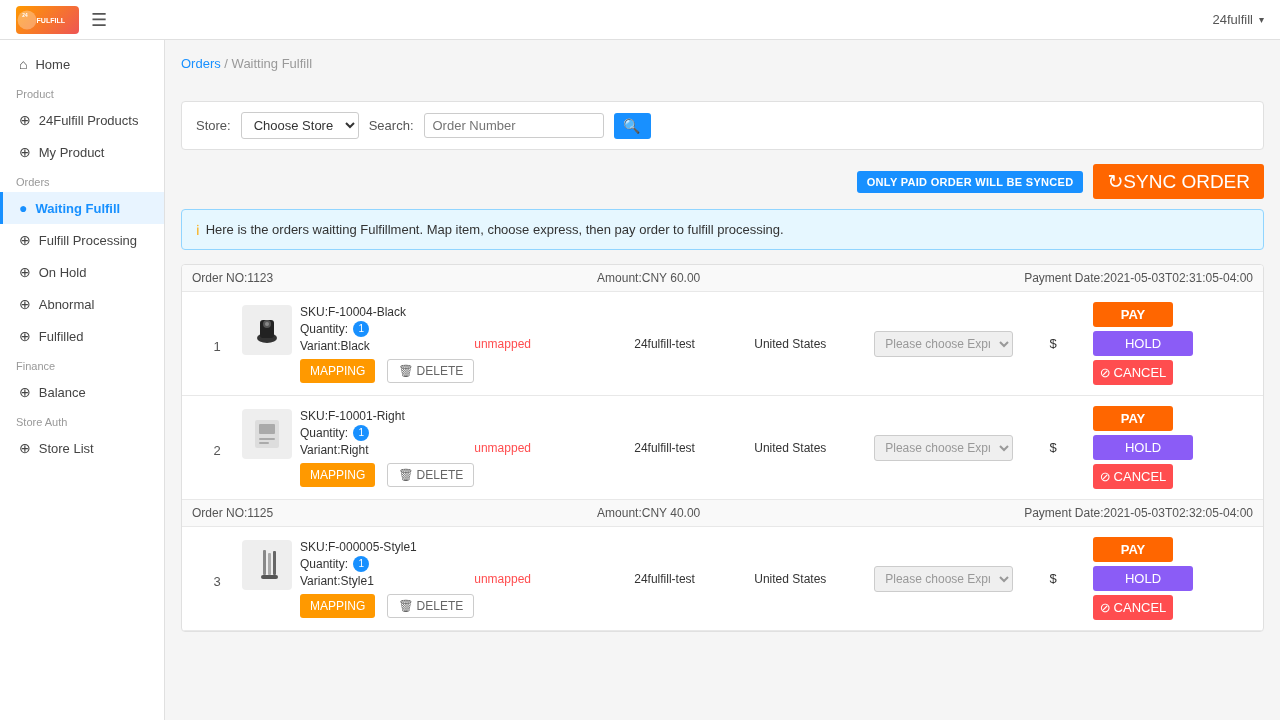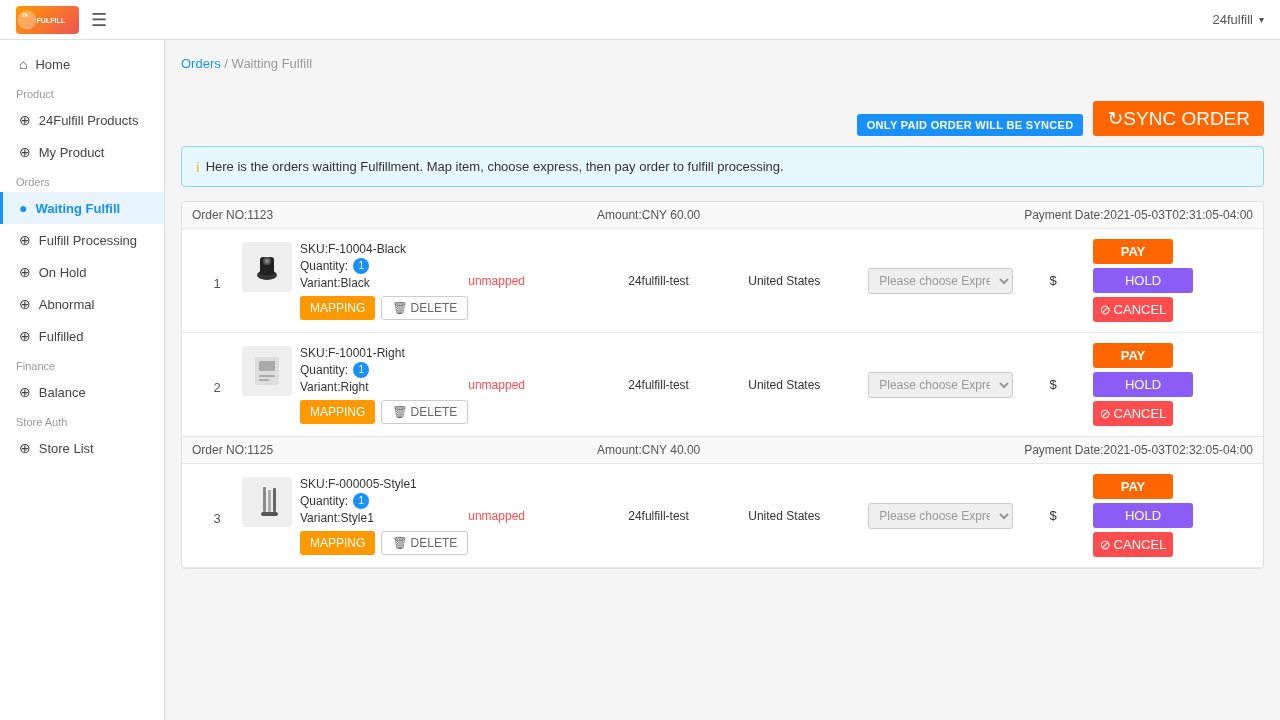--- a/index.html
+++ b/index.html
@@ -31,21 +31,21 @@
     .breadcrumb span { color: #999; }
 
     
     .filter-bar { display: flex; align-items: center; gap: 10px; margin-bottom: 14px; background: #fff; padding: 10px 14px; border-radius: 4px; border: 1px solid #e0e0e0; }
     .filter-bar label { font-size: 13px; color: #555; }
     .filter-bar select { border: 1px solid #ccc; border-radius: 3px; padding: 4px 8px; font-size: 13px; color: #333; background: #fff; }
     .filter-bar input { border: 1px solid #ccc; border-radius: 3px; padding: 4px 8px; font-size: 13px; width: 180px; }
     .search-btn { background: #1890ff; border: none; border-radius: 3px; color: #fff; padding: 5px 10px; cursor: pointer; font-size: 14px; }
 
     
-    .sync-bar { display: flex; justify-content: flex-end; align-items: flex-end; gap: 10px; margin-bottom: 10px; }
+    .sync-bar { display: flex; justify-content: flex-end; align-items: center; gap: 10px; margin-bottom: 10px; }
     .sync-note { background: #1890ff; color: #fff; font-size: 11px; font-weight: bold; padding: 5px 10px; border-radius: 3px; letter-spacing: 0.3px; }
     .sync-btn { background: #ff6600; color: #fff; border: none; border-radius: 3px; padding: 6px 14px; font-size: 19px; cursor: pointer; display: flex; align-items: center; gap: 4px; }
 
     
     .info-banner { background: #e6f7ff; border: 1px solid #91d5ff; border-radius: 4px; padding: 10px 14px; margin-bottom: 14px; font-size: 13px; color: #333; display: flex; align-items: center; gap: 6px; }
     .info-icon { color: #faad14; font-size: 14px; }
 
     
     .orders-table { background: #fff; border-radius: 4px; border: 1px solid #e0e0e0; overflow: hidden; }
     .table-header { display: grid; grid-template-columns: 50px 1fr 160px 120px 120px 1fr 80px 160px; background: #fafafa; border-bottom: 1px solid #e0e0e0; padding: 8px 10px; font-size: 12px; font-weight: 600; color: #555; text-transform: uppercase; }
@@ -73,21 +73,21 @@
     .shipping-cell { display: flex; flex-direction: column; gap: 4px; }
     .express-select { border: 1px solid #ccc; border-radius: 3px; padding: 4px 6px; font-size: 12px; width: 100%; color: #999; }
 
     .total-cell { font-size: 13px; color: #333; text-align: center; }
 
     .ops-cell { display: flex; flex-direction: column; gap: 4px; }
     .btn-pay { background: #ff6600; color: #fff; border: none; border-radius: 3px; padding: 5px 18px; cursor: pointer; font-size: 13px; font-weight: 600; width: 80px; }
     .btn-hold { background: #8b5cf6; color: #fff; border: none; border-radius: 3px; padding: 5px 18px; cursor: pointer; font-size: 13px; width: 100px; }
     .btn-cancel { background: #ff4d4f; color: #fff; border: none; border-radius: 3px; padding: 5px 10px; cursor: pointer; font-size: 13px; width: 80px; display: flex; align-items: center; justify-content: center; gap: 3px; }
 
-    .action-btns { display: flex; gap: 6px; margin-top: 4px; }
+    .action-btns { display: flex; gap: 12px; margin-top: 4px; }
     .btn-mapping { background: #ff9900; color: #fff; border: none; border-radius: 3px; padding: 4px 10px; cursor: pointer; font-size: 12px; }
     .btn-delete { background: #fff; color: #666; border: 1px solid #ccc; border-radius: 3px; padding: 4px 10px; cursor: pointer; font-size: 12px; display: flex; align-items: center; gap: 3px; }
 
     .row-num { font-size: 13px; color: #555; text-align: center; padding-top: 6px; }
   </style>
 </head>
 <body>
 
 <div class="app-container">
 
@@ -164,20 +164,29 @@
     </div>
 
     <div class="content">
 
       <div class="breadcrumb">
         <a>Orders</a>
         <span> / </span>
         <span>Waitting Fulfill</span>
       </div>
 
+      <div class="filter-bar">
+        <label>Store:</label>
+        <select>
+          <option>Choose Store</option>
+        </select>
+        <label>Search:</label>
+        <input type="text" placeholder="Order Number" style="">
+        <button class="search-btn">🔍</button>
+      </div>
 
       <div class="sync-bar">
         <span class="sync-note">ONLY PAID ORDER WILL BE SYNCED</span>
         <button class="sync-btn">↻SYNC ORDER</button>
       </div>
 
       <div class="info-banner">
         <span class="info-icon">ℹ</span>
         <span>Here is the orders waitting Fulfillment. Map item, choose express, then pay order to fulfill processing.</span>
       </div>

